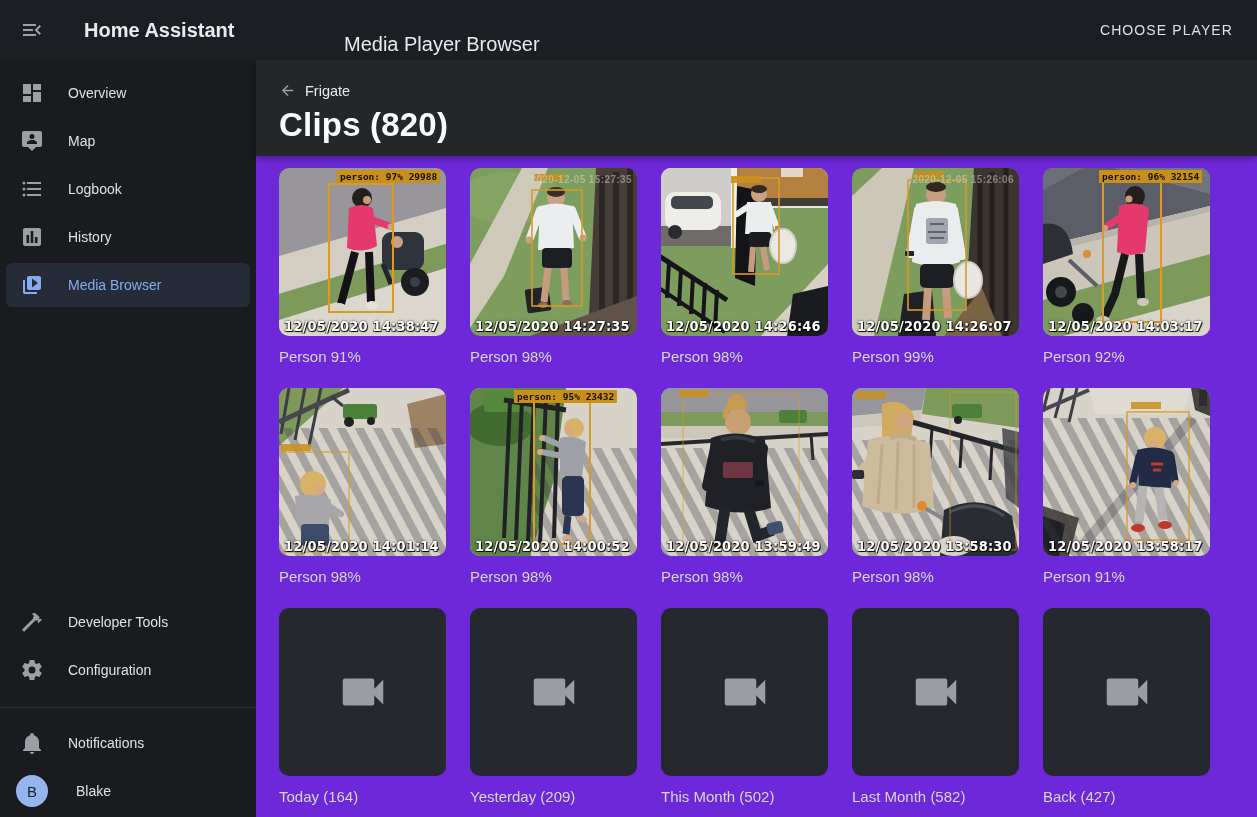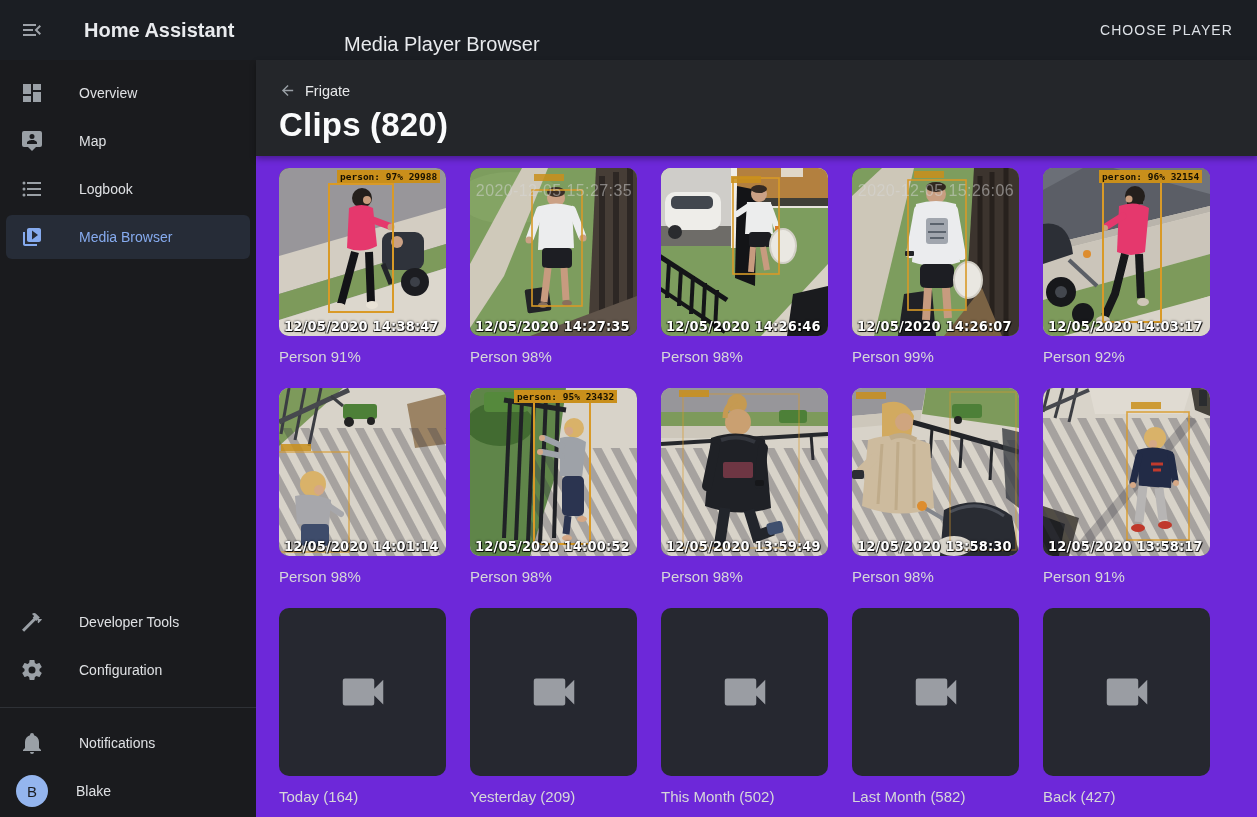--- a/index.html
+++ b/index.html
@@ -21,21 +21,21 @@
     font-family:inherit; font-size:14px; font-weight:500; letter-spacing:1.1px; color:#dde1e6; padding:8px 8px; }
 
   
   .shell { flex:1; display:flex; min-height:0; }
 
   
   .sidebar { width:256px; flex:0 0 256px; background:#1a1b1e; display:flex; flex-direction:column; padding:9px 0 2px 0; }
   .nav-item { height:44px; margin:2px 6px; border-radius:6px; display:flex; align-items:center; padding-left:14px; cursor:pointer; color:#dfe1e4; }
   .nav-item .ico { width:24px; height:24px; color:#9aa0a6; flex:0 0 24px; }
   .nav-item .ico svg { width:24px; height:24px; display:block; }
-  .nav-item .lbl { margin-left:35px; font-size:14px; font-weight:500; }
+  .nav-item .lbl { margin-left:24px; font-size:14px; font-weight:500; }
   .nav-item.selected { background:#262c37; color:#86abef; }
   .nav-item.selected .ico { color:#86abef; }
   .sidebar .spacer { flex:1; }
   .sidebar-divider { height:1px; background:#2e3136; margin:13px 0 11px 0; }
   .avatar { width:32px; height:32px; border-radius:50%; background:#94b5ee; color:#1b1d21; font-size:15px; font-weight:500;
     display:flex; align-items:center; justify-content:center; flex:0 0 32px; margin-left:-4px; }
   .nav-item.user .lbl { margin-left:28px; }
 
   
   .content { flex:1; display:flex; flex-direction:column; min-width:0; background:#6d28d9; }
@@ -51,21 +51,21 @@
   .media { width:167px; height:168px; border-radius:10px; overflow:hidden; position:relative; background:#3a3c40; }
   .media svg.scene { width:100%; height:100%; display:block; }
   .cap { margin-top:12px; font-size:15px; color:#d6d7d9; line-height:18px; }
 
   .ts { position:absolute; left:5px; bottom:2px; font-family:"DejaVu Sans",sans-serif; font-weight:800; font-size:13px;
     color:#ffffff; white-space:nowrap; letter-spacing:.2px; transform:scaleY(1.12); transform-origin:left bottom;
     text-shadow:1px 1px 0 rgba(0,0,0,.85), -1px 1px 0 rgba(0,0,0,.5), 0 0 2px rgba(0,0,0,.9); }
   .chip { position:absolute; display:inline-block; background:#c98f1b; color:#171100; font-family:"DejaVu Sans Mono",monospace;
     font-size:9.5px; font-weight:700; line-height:13px; padding:0 3px; white-space:nowrap; }
   .chip:empty { width:30px; height:7px; padding:0; opacity:.85; }
-  .osd { position:absolute; top:14px; right:5px; font-size:16px; font-weight:400; color:rgba(215,215,215,.5); letter-spacing:.4px; }
+  .osd { position:absolute; top:6px; right:5px; font-size:10px; font-weight:700; color:rgba(215,215,215,.5); letter-spacing:.4px; }
   .osd:empty { display:none; }
 
   
   .chip.p1 { left:58px; top:2px; }
   .chip.p2 { left:64px; top:6px; }
   .chip.p3 { left:70px; top:8px; }
   .chip.p4 { left:62px; top:3px; }
   .chip.p5 { left:56px; top:2px; }
   .chip.p6 { left:2px;  top:56px; }
   .chip.p7 { left:44px; top:2px; }
@@ -127,20 +127,31 @@
           </span>
         <span class="lbl">Map</span>
       </div>
       <div class="nav-item">
         <span class="ico">
             <svg viewBox="0 0 24 24">
               <path fill="currentColor" d="M7,5H21V7H7V5M7,13V11H21V13H7M4,4.5A1.5,1.5 0 0,1 5.5,6A1.5,1.5 0 0,1 4,7.5A1.5,1.5 0 0,1 2.5,6A1.5,1.5 0 0,1 4,4.5M4,10.5A1.5,1.5 0 0,1 5.5,12A1.5,1.5 0 0,1 4,13.5A1.5,1.5 0 0,1 2.5,12A1.5,1.5 0 0,1 4,10.5M7,19V17H21V19H7M4,16.5A1.5,1.5 0 0,1 5.5,18A1.5,1.5 0 0,1 4,19.5A1.5,1.5 0 0,1 2.5,18A1.5,1.5 0 0,1 4,16.5Z"></path>
             </svg>
           </span>
         <span class="lbl">Logbook</span>
+      </div>
+      <div class="nav-item">
+        <span class="ico">
+            <svg viewBox="0 0 24 24">
+              <rect x="3" y="3" width="18" height="18" rx="2" fill="currentColor"></rect>
+              <rect x="6.5" y="10" width="2.6" height="8" fill="#1a1b1e"></rect>
+              <rect x="10.7" y="6" width="2.6" height="12" fill="#1a1b1e"></rect>
+              <rect x="14.9" y="12" width="2.6" height="6" fill="#1a1b1e"></rect>
+            </svg>
+          </span>
+        <span class="lbl">History</span>
       </div>
       <div class="nav-item selected">
         <span class="ico">
             <svg viewBox="0 0 24 24">
               <path fill="currentColor" fill-rule="evenodd" d="M19,3H9C7.9,3 7,3.9 7,5V15C7,16.1 7.9,17 9,17H19C20.1,17 21,16.1 21,15V5C21,3.9 20.1,3 19,3M12,14.5V5.5L18,10L12,14.5M5,7H3V19C3,20.1 3.9,21 5,21H17V19H5V7Z"></path>
             </svg>
           </span>
         <span class="lbl">Media Browser</span>
       </div>
 

